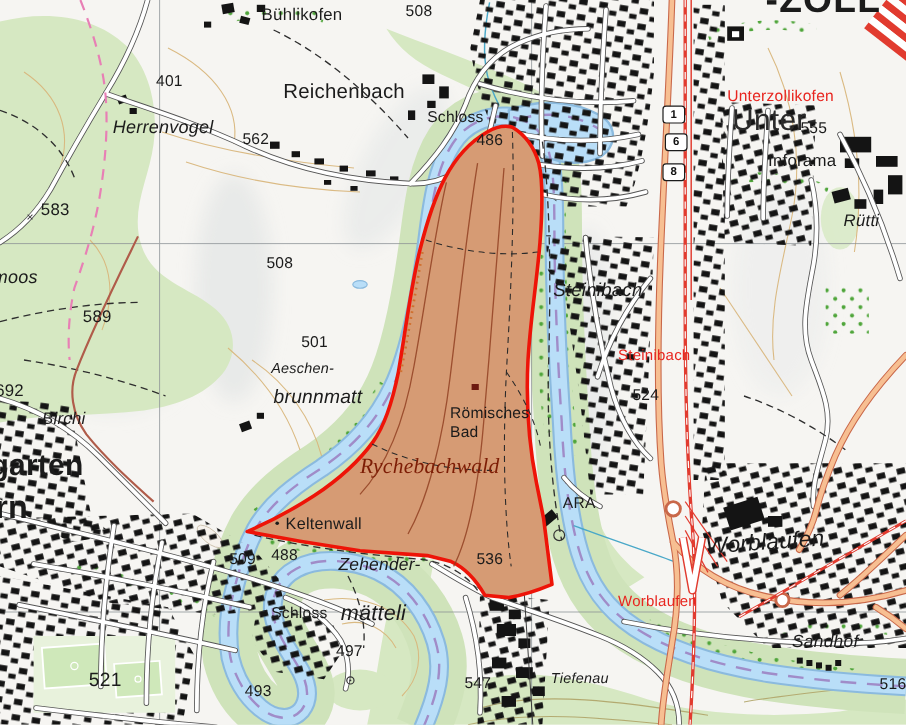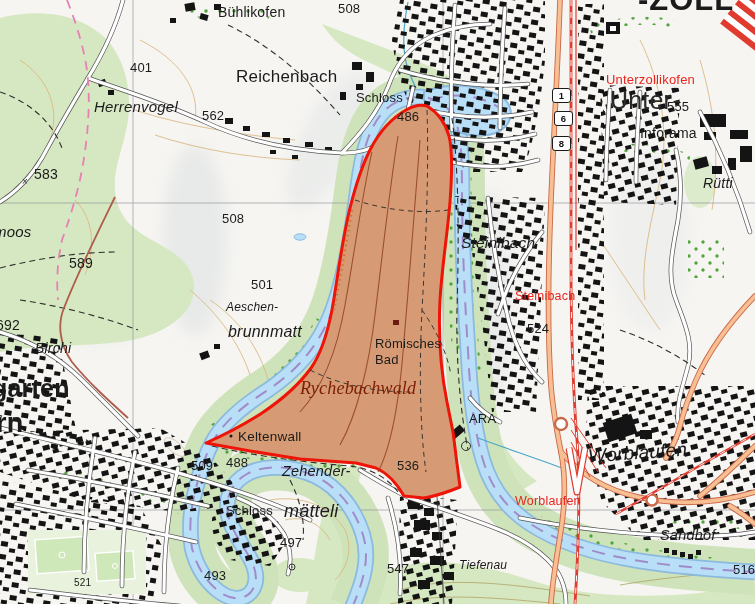--- a/index.html
+++ b/index.html
@@ -378,20 +378,20 @@
 <div class="lbl it" style="left:282px;top:464px;font-size:14.5px">Zehender-</div>
 <div class="lbl it" style="left:284px;top:502px;font-size:18px">mätteli</div>
 <div class="lbl" style="left:397px;top:459px;font-size:13px">536</div>
 <div class="lbl red" style="left:486px;top:495px;font-size:12.5px">Worblaufen</div>
 <div class="lbl it" style="left:660px;top:528px;font-size:14.5px">Sandhof</div>
 <div class="lbl" style="left:226px;top:504px;font-size:13px">Schloss</div>
 <div class="lbl" style="left:280px;top:536px;font-size:13px">497</div>
 <div class="lbl" style="left:204px;top:569px;font-size:13px">493</div>
 <div class="lbl" style="left:387px;top:562px;font-size:13px">547</div>
 <div class="lbl it" style="left:459px;top:559px;font-size:12px">Tiefenau</div>
-<div class="lbl" style="left:74px;top:578px;font-size:10px">521</div>
+<div class="lbl" style="left:74px;top:560px;font-size:16px">521</div>
 <div class="lbl" style="left:733px;top:563px;font-size:13px">516</div>
 
 <div class="shield" style="left:552px;top:88px">1</div>
 <div class="shield" style="left:554px;top:111px">6</div>
 <div class="shield" style="left:552px;top:136px">8</div>
 
 </div>
 
 </body></html>

